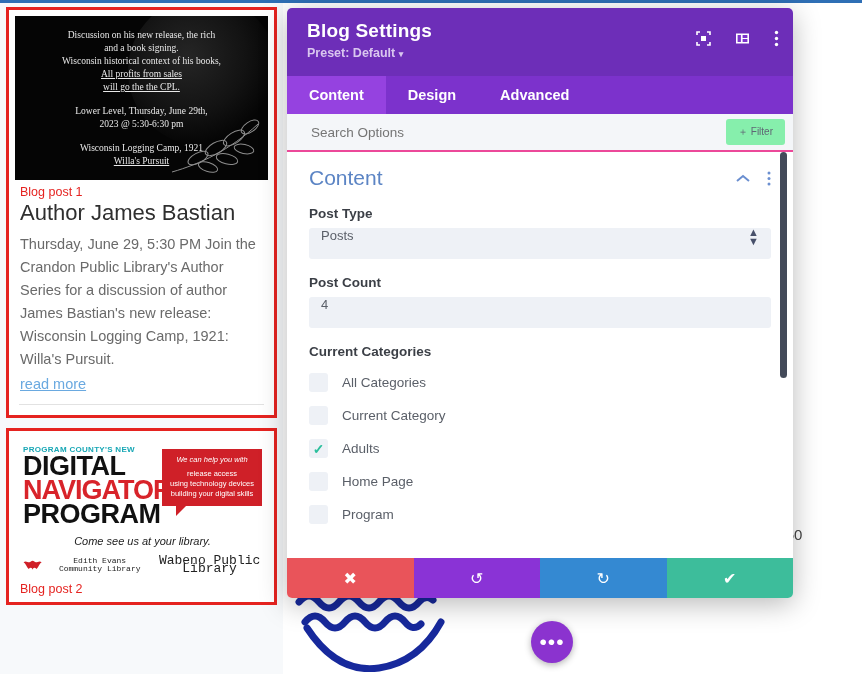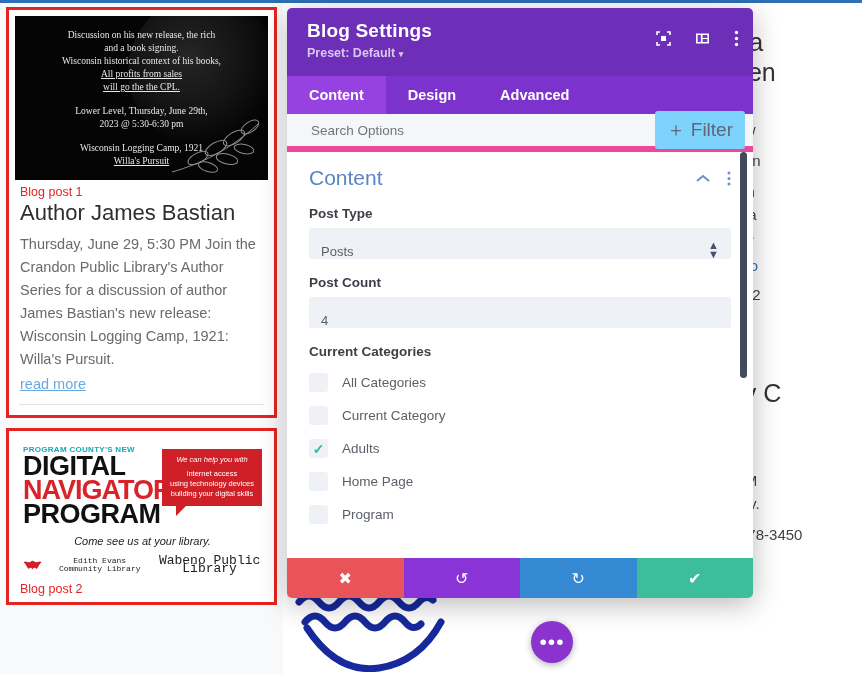--- a/index.html
+++ b/index.html
@@ -119,21 +119,21 @@
   }
   #right-col h2 { font-size:25px; font-weight:400; color:#333; line-height:30px; margin:18px 0 4px 0; }
   #right-col p  { font-size:15px; line-height:23px; color:#444; margin:8px 0; }
   #right-col a  { color:#2f7bbd; text-decoration:none; font-size:15px;}
 
   
   #wave-logo { position:absolute; left:295px; bottom:2px; width:165px; height:86px; }
 
   
   #settings-modal {
-    position:absolute; left:287px; top:8px; width:466px; height:590px;
+    position:absolute; left:287px; top:8px; width:506px; height:590px;
     background:#fff; border-radius:5px;
     box-shadow:0 6px 28px rgba(0,0,0,.28);
     overflow:hidden;
     display:flex; flex-direction:column;
   }
   #modal-header {
     background:#6d2eb8; height:68px; padding:12px 16px 0 20px; position:relative;
     flex:0 0 auto;
   }
   #modal-title { color:#fff; font-size:19px; font-weight:bold; letter-spacing:.2px; }
@@ -144,42 +144,42 @@
 
   #modal-tabs { display:flex; background:#7c32cc; height:38px; flex:0 0 auto; }
   .tab {
     padding:0 22px; height:38px; line-height:38px; color:#fff;
     font-size:14.5px; font-weight:bold; cursor:pointer;
   }
   .tab.active { background:#9542e0; }
 
   #search-row {
     display:flex; align-items:center; background:#f4f6f9; height:38px;
-    padding:0 8px 0 22px; border-bottom:6px solid #ec4899; flex:0 0 auto;
+    padding:0 8px 0 22px; border-bottom:2px solid #ec4899; flex:0 0 auto;
   }
   #search-input {
     flex:1; border:none; background:transparent; outline:none;
     font-size:13.5px; color:#8b93a3; font-family:"Liberation Sans", sans-serif;
   }
   #filter-btn {
-    background:#7dd3fc; color:#5f6674; font-size:19px; padding:6px 12px;
+    background:#86efac; color:#5f6674; font-size:10px; padding:6px 12px;
     border-radius:3px; cursor:pointer; white-space:nowrap;
   }
 
   #modal-body { flex:1 1 auto; position:relative; overflow:hidden; background:#fff; }
   #modal-scroll { position:absolute; inset:0; padding:14px 22px 10px 22px; overflow:hidden; }
 
   #section-head { display:flex; align-items:center; margin-bottom:12px; }
   #section-title { flex:1; color:#5b84c4; font-size:21px; font-weight:400; }
   .sec-ic { color:#6b8fd0; margin-left:16px; cursor:pointer; line-height:0;}
 
   .field-label { font-size:13.5px; font-weight:bold; color:#3b3f46; margin:16px 0 7px 0;}
   .field-label:first-child { margin-top:0; }
   .ctrl {
-    background:#eef1f6; height:31px; border-radius:3px; display:flex; align-items:flex-end;
+    background:#eef1f6; height:31px; border-radius:3px; display:flex; align-items:flex-start;
     padding:0 12px; font-size:13px; color:#5a5f68; position:relative;
   }
   .ctrl .spinner { position:absolute; right:12px; color:#47506a; font-size:11px; line-height:9px; }
 
   .cb-row { display:flex; align-items:center; height:33px; }
   .cb {
     width:19px; height:19px; background:#eef1f6; border-radius:3px; margin-right:14px;
     display:flex; align-items:center; justify-content:center;
   }
   .cb .tick { color:#2bbf9c; font-size:14px; line-height:14px; font-weight:bold; }
@@ -254,21 +254,21 @@
       <div class="post-body">Thursday, June 29, 5:30 PM Join the Crandon Public Library's Author Series for a discussion of author James Bastian's new release: Wisconsin Logging Camp, 1921: Willa's Pursuit.</div>
       <a class="post-more" href="#">read more</a>
       <div class="post-inner-rule"></div>
     </div>
 
     <div class="post-box">
       <div class="post-thumb">
         <div class="thumb-dn">
           <div class="dn-bubble">
             <div class="b1">We can help you with</div>
-            <div>internet access</div>
+            <div>release access</div>
             <div>using technology devices</div>
             <div>building your digital skills</div>
           </div>
           <div class="dn-kicker">PROGRAM COUNTY'S NEW</div>
           <div class="dn-l1">DIGITAL</div>
           <div class="dn-l2">NAVIGATOR</div>
           <div class="dn-l3">PROGRAM</div>
           <div class="dn-tag">Come see us at your library.</div>
           <div class="dn-logos">
             <svg class="dn-bat" viewBox="0 0 34 22">

